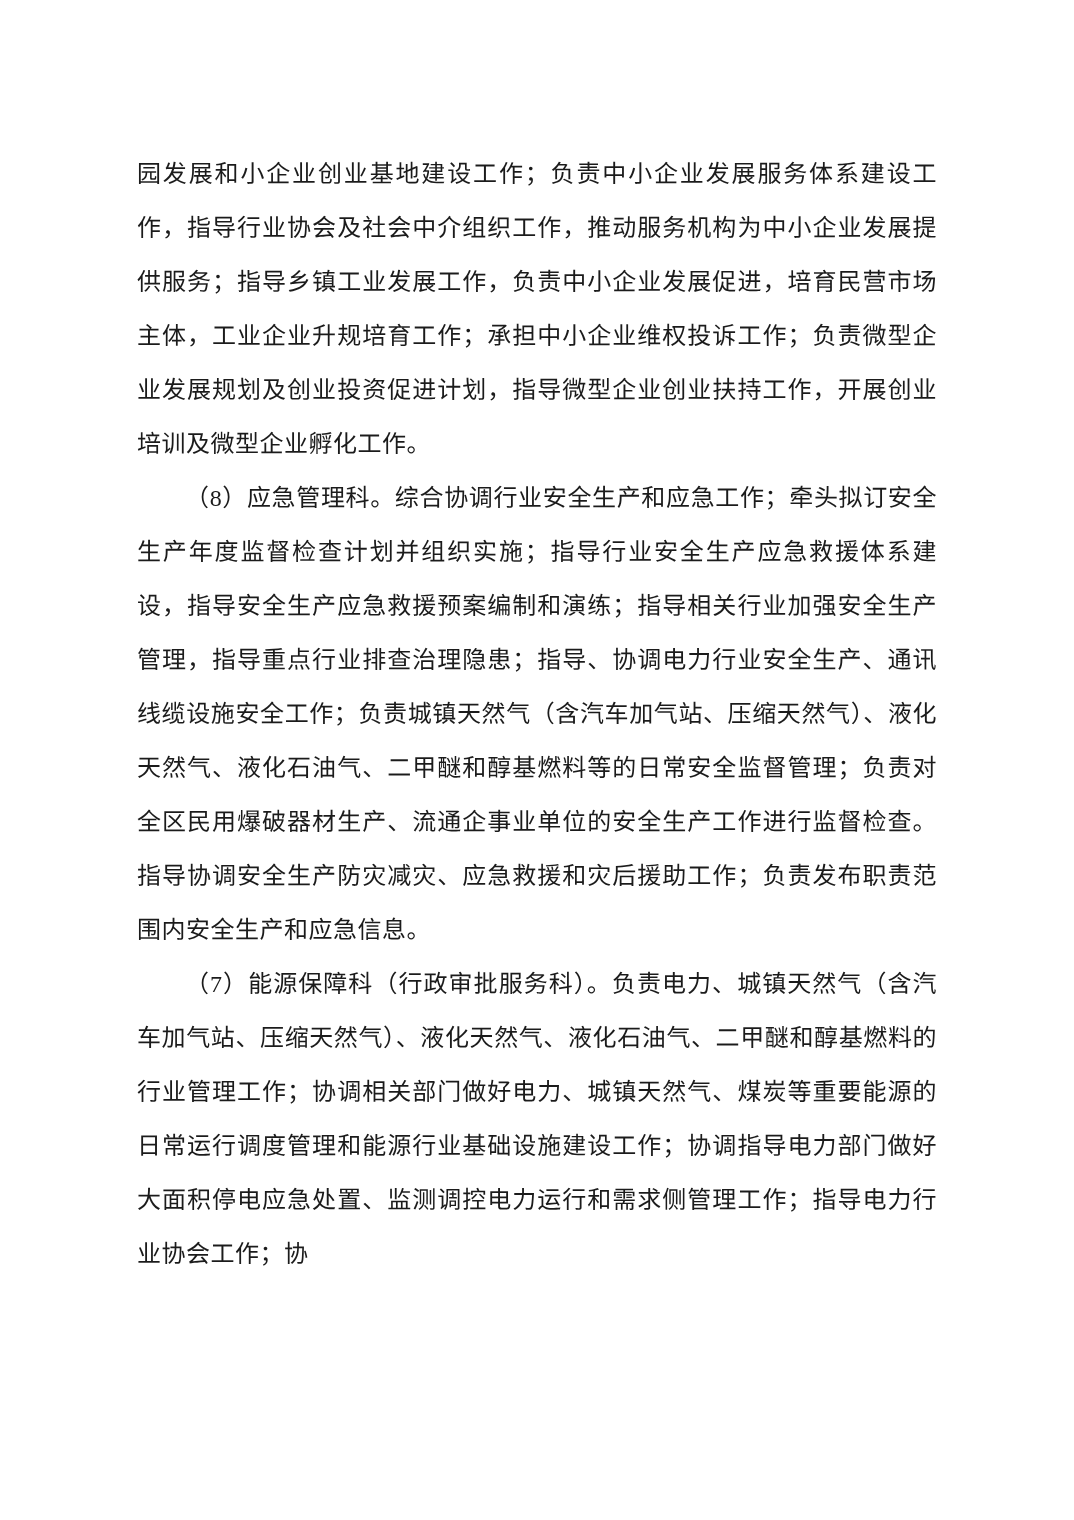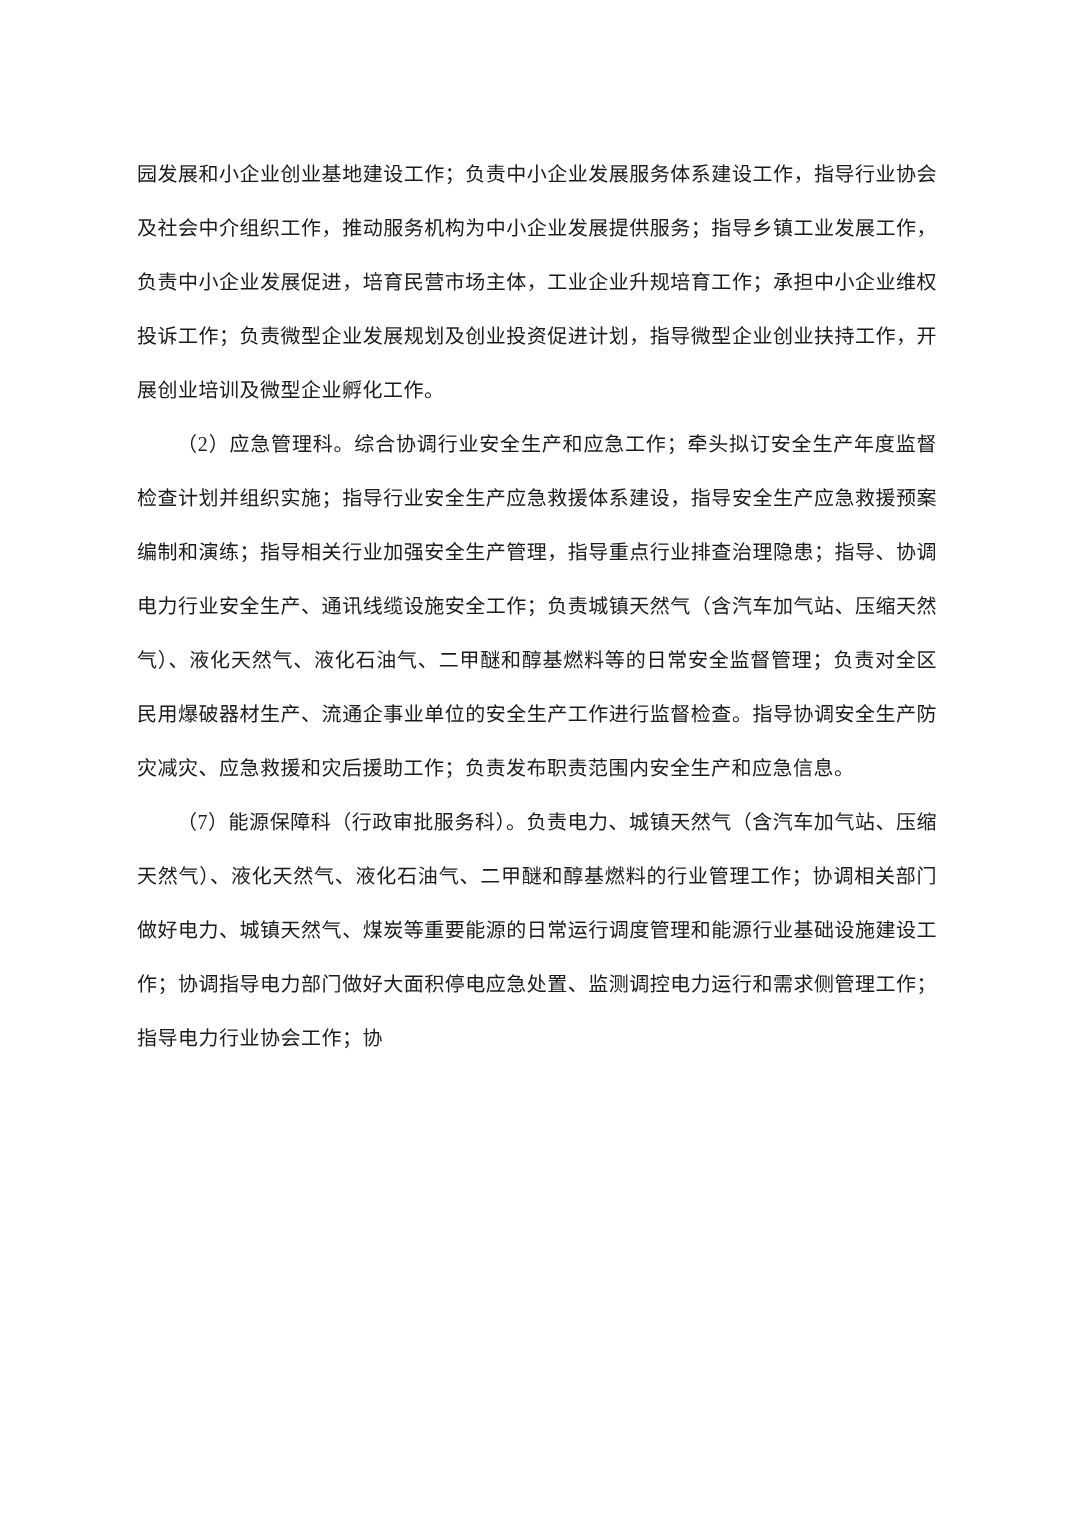--- a/index.html
+++ b/index.html
@@ -15,34 +15,34 @@
     overflow: hidden;
     box-sizing: border-box;
     padding: 147px 137px 0 137px;
   }
   .text-block {
     width: 800px;
   }
   .para {
     margin: 0;
     font-family: "Liberation Serif", "DejaVu Serif", serif;
-    font-size: 20px;
+    font-size: 24px;
     line-height: 54px;
     color: #1b1b1b;
     text-align: justify;
     text-justify: inter-ideograph;
     letter-spacing: 0.5px;
     word-break: break-all;
   }
   .para.indented {
     text-indent: 2em;
   }
 </style>
 </head>
 <body>
 
 <div class="page">
   <div class="text-block">
     <p class="para">园发展和小企业创业基地建设工作；负责中小企业发展服务体系建设工作，指导行业协会及社会中介组织工作，推动服务机构为中小企业发展提供服务；指导乡镇工业发展工作，负责中小企业发展促进，培育民营市场主体，工业企业升规培育工作；承担中小企业维权投诉工作；负责微型企业发展规划及创业投资促进计划，指导微型企业创业扶持工作，开展创业培训及微型企业孵化工作。</p>
-    <p class="para indented">（2）应急管理科。综合协调行业安全生产和应急工作；牵头拟订安全生产年度监督检查计划并组织实施；指导行业安全生产应急救援体系建设，指导安全生产应急救援预案编制和演练；指导相关行业加强安全生产管理，指导重点行业排查治理隐患；指导、协调电力行业安全生产、通讯线缆设施安全工作；负责城镇天然气（含汽车加气站、压缩天然气）、液化天然气、液化石油气、二甲醚和醇基燃料等的日常安全监督管理；负责对全区民用爆破器材生产、流通企事业单位的安全生产工作进行监督检查。指导协调安全生产防灾减灾、应急救援和灾后援助工作；负责发布职责范围内安全生产和应急信息。</p>
+    <p class="para indented">（8）应急管理科。综合协调行业安全生产和应急工作；牵头拟订安全生产年度监督检查计划并组织实施；指导行业安全生产应急救援体系建设，指导安全生产应急救援预案编制和演练；指导相关行业加强安全生产管理，指导重点行业排查治理隐患；指导、协调电力行业安全生产、通讯线缆设施安全工作；负责城镇天然气（含汽车加气站、压缩天然气）、液化天然气、液化石油气、二甲醚和醇基燃料等的日常安全监督管理；负责对全区民用爆破器材生产、流通企事业单位的安全生产工作进行监督检查。指导协调安全生产防灾减灾、应急救援和灾后援助工作；负责发布职责范围内安全生产和应急信息。</p>
     <p class="para indented">（7）能源保障科（行政审批服务科）。负责电力、城镇天然气（含汽车加气站、压缩天然气）、液化天然气、液化石油气、二甲醚和醇基燃料的行业管理工作；协调相关部门做好电力、城镇天然气、煤炭等重要能源的日常运行调度管理和能源行业基础设施建设工作；协调指导电力部门做好大面积停电应急处置、监测调控电力运行和需求侧管理工作；指导电力行业协会工作；协</p>
   </div>
 </div>
 
 </body></html>

